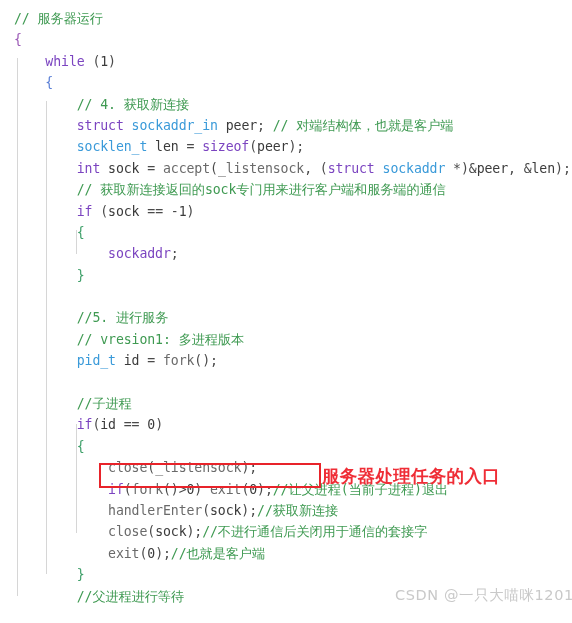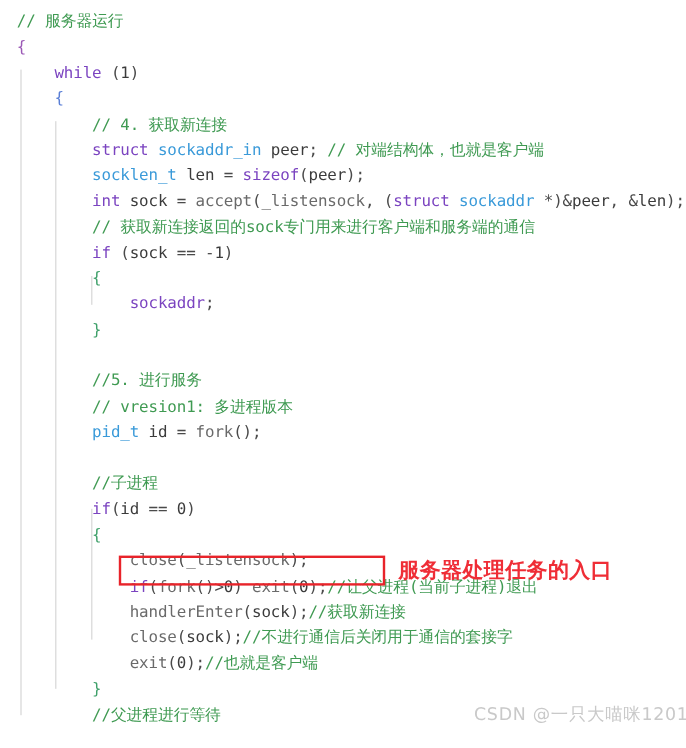--- a/index.html
+++ b/index.html
@@ -166,17 +166,17 @@
     <div class="code-line"><span class="txt"><span class="plain">            </span><span class="fn">exit</span><span class="punc">(</span><span class="num">0</span><span class="punc">);</span><span class="cmt">//也就是客户端</span></span></div>
 
     <div class="code-line"><span class="txt"><span class="plain">        </span><span class="brace">}</span></span></div>
 
     <div class="code-line"><span class="txt"><span class="plain">        </span><span class="cmt">//父进程进行等待</span></span></div>
 
   </div>
 
   <div id="annot-box" style="left:99px; top:463px; width:222px; height:25px;"></div>
 
-  <div id="annot-text" style="left:332px; top:466px;">服务器处理任务的入口</div>
+  <div id="annot-text" style="left:322px; top:466px;">服务器处理任务的入口</div>
 
   <div id="watermark" style="left:369px; top:586px;">CSDN @一只大喵咪1201</div>
 
 </div>
 
 </body></html>

